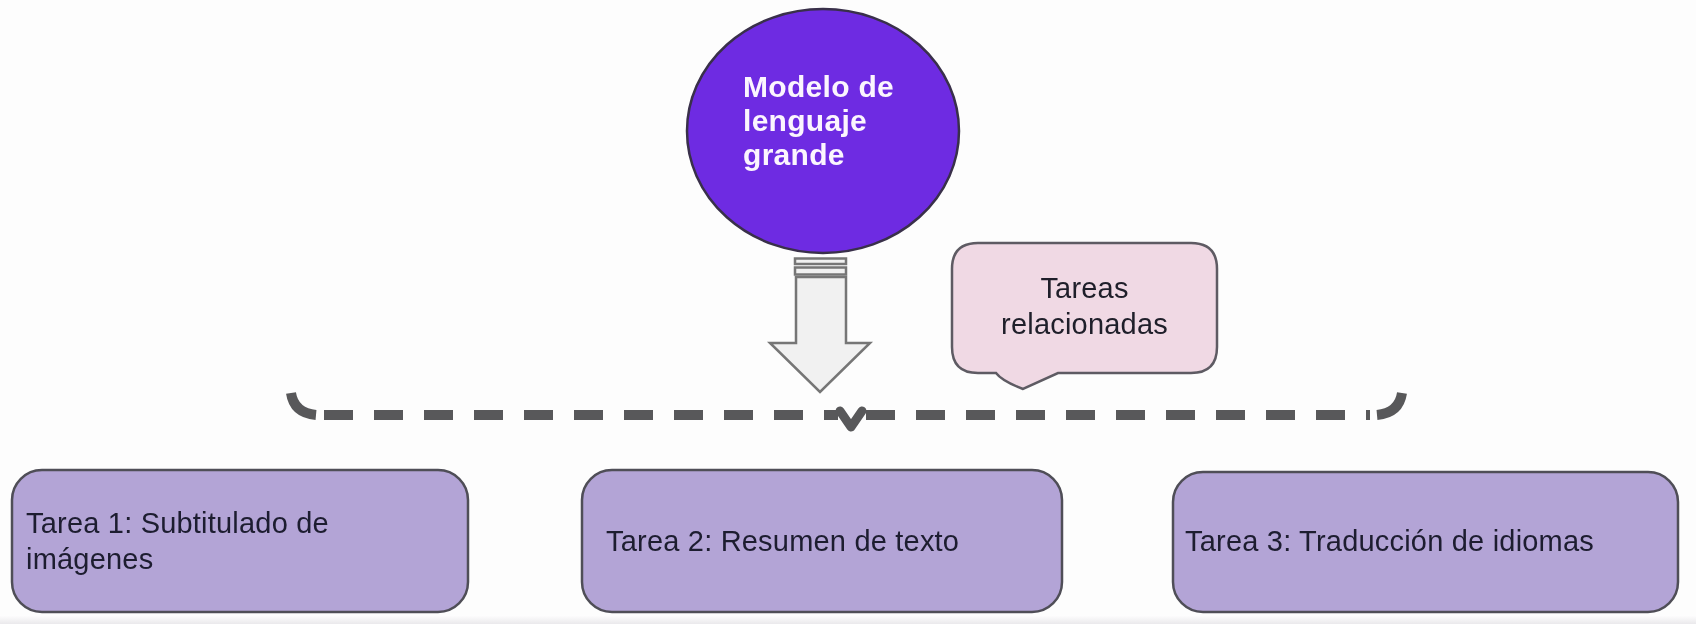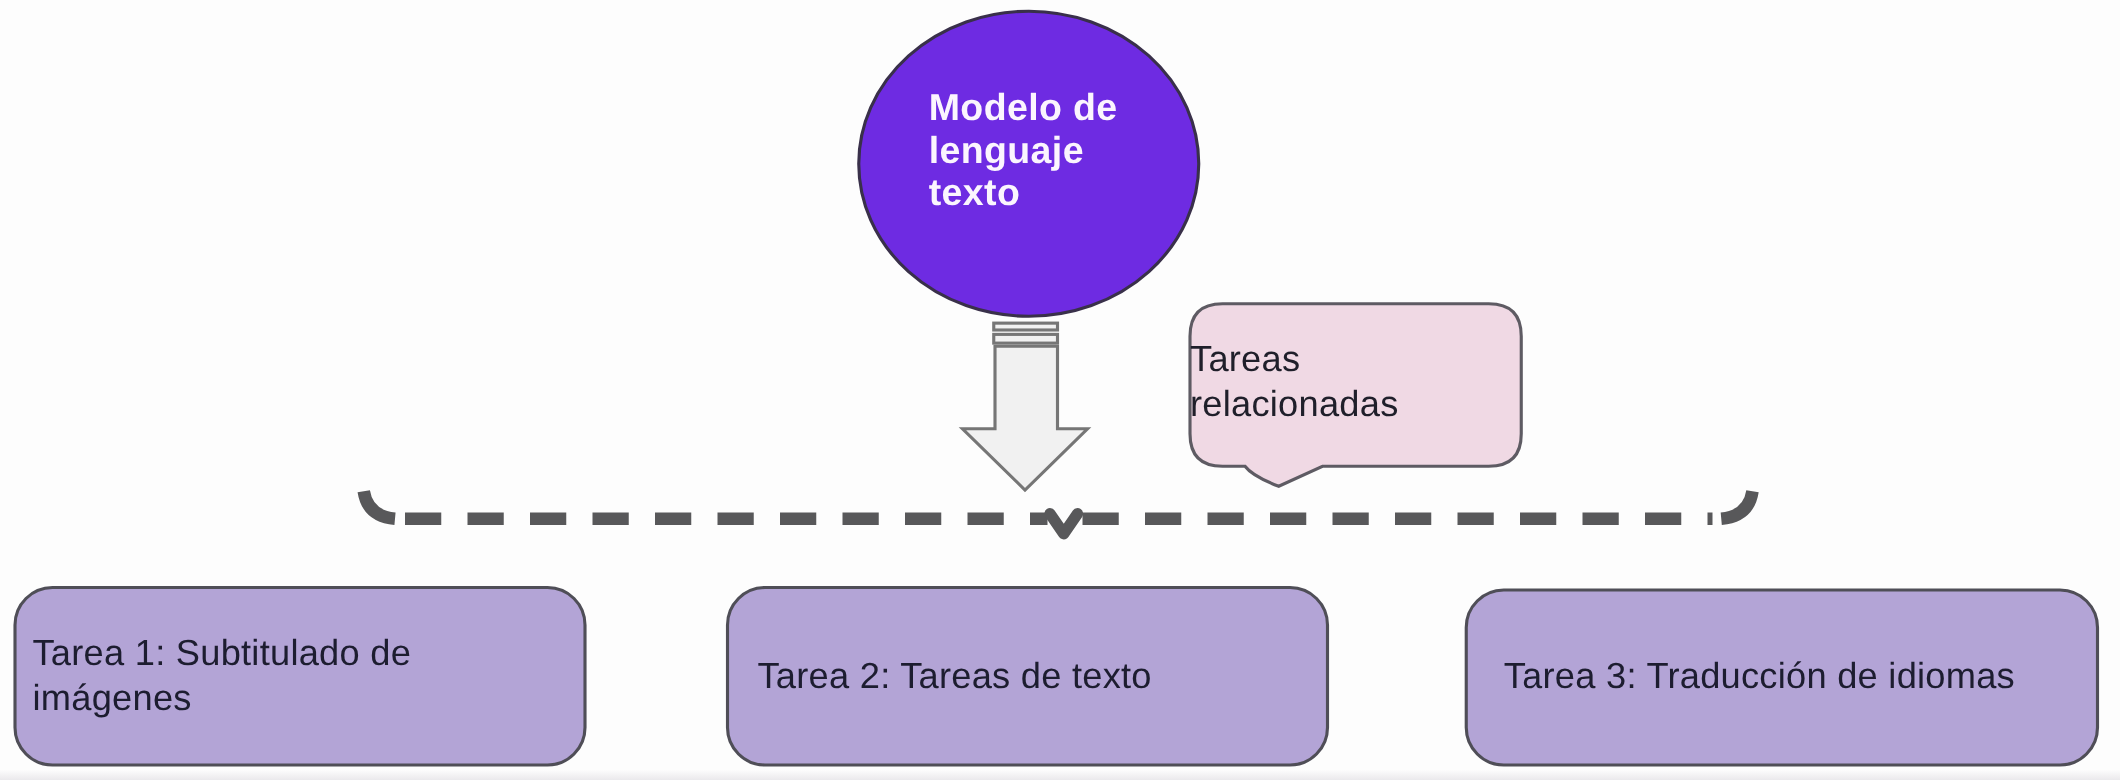--- a/index.html
+++ b/index.html
@@ -13,31 +13,31 @@
   #shapes{position:absolute;left:0;top:0;width:1696px;height:624px;}
   .label{position:absolute;white-space:pre-line;}
   .central-label{
     left:743px;top:70px;width:180px;
     font-size:30px;font-weight:bold;line-height:34px;
     color:#fbf5fe;letter-spacing:.3px;text-align:left;
   }
   .callout-label{
     left:952px;top:270px;width:265px;
     font-size:29px;line-height:36px;
-    color:#1f1f2a;text-align:left;letter-spacing:.2px;
+    color:#1f1f2a;text-align:center;letter-spacing:.2px;
   }
   .task-label{
     position:absolute;top:470px;height:142px;
     display:flex;align-items:center;
     font-size:29px;line-height:36px;color:#1d1d30;letter-spacing:.2px;
   }
   .task-1{left:0;width:456px;padding-left:26px;box-sizing:border-box;}
   .task-1 .inner{width:345px;}
   .task-2{left:582px;width:480px;padding-left:24px;box-sizing:border-box;}
-  .task-3{left:1173px;width:505px;padding-left:30px;box-sizing:border-box;}
+  .task-3{left:1173px;width:505px;padding-left:12px;box-sizing:border-box;}
   .bottom-smear{
     position:absolute;left:0;bottom:0;width:100%;height:9px;
     background:linear-gradient(#ffffff, #e4e2e6);
     opacity:.75;
   }
 </style>
 </head>
 <body>
 
 <div id="canvas">
@@ -68,31 +68,31 @@
       <path d="M 1402 393 Q 1399 413 1377 415" stroke-width="10"></path>
     </g>
 
     <rect x="12" y="470" width="456" height="142" rx="30" fill="#B3A4D6" stroke="#4F4E57" stroke-width="2.5"></rect>
     <rect x="582" y="470" width="480" height="142" rx="30" fill="#B3A4D6" stroke="#4F4E57" stroke-width="2.5"></rect>
     <rect x="1173" y="472" width="505" height="140" rx="30" fill="#B3A4D6" stroke="#4F4E57" stroke-width="2.5"></rect>
   </svg>
 
   <div class="label central-label">Modelo de
 lenguaje
-texto</div>
+grande</div>
 
   <div class="label callout-label">Tareas
 relacionadas</div>
 
   <div class="task-label task-1">
     <span class="inner">Tarea 1: Subtitulado de imágenes</span>
   </div>
 
   <div class="task-label task-2">
-    <span>Tarea 2: Tareas de texto</span>
+    <span>Tarea 2: Resumen de texto</span>
   </div>
 
   <div class="task-label task-3">
     <span>Tarea 3: Traducción de idiomas</span>
   </div>
 
   <div class="bottom-smear"></div>
 </div>
 
 </body></html>

